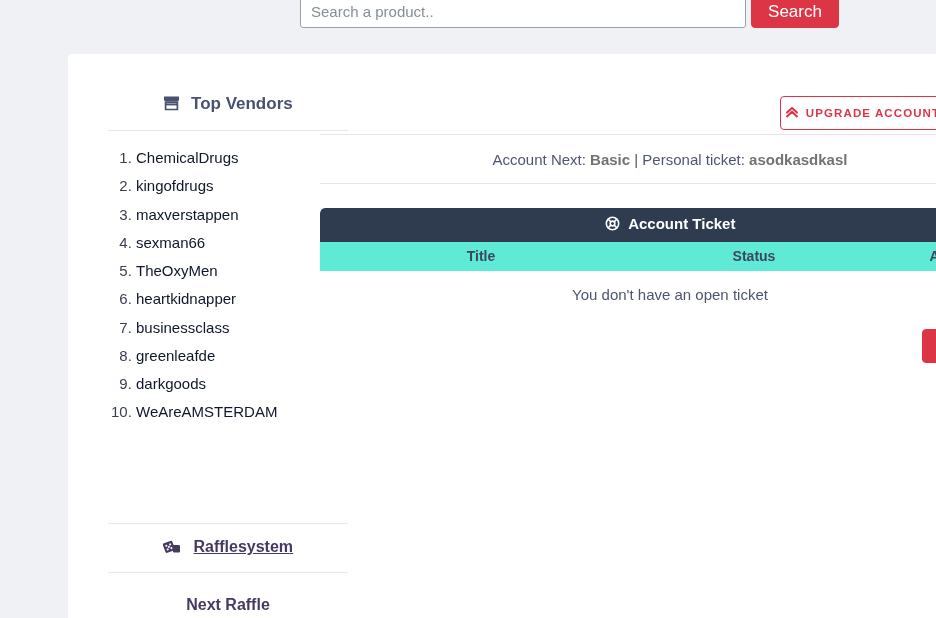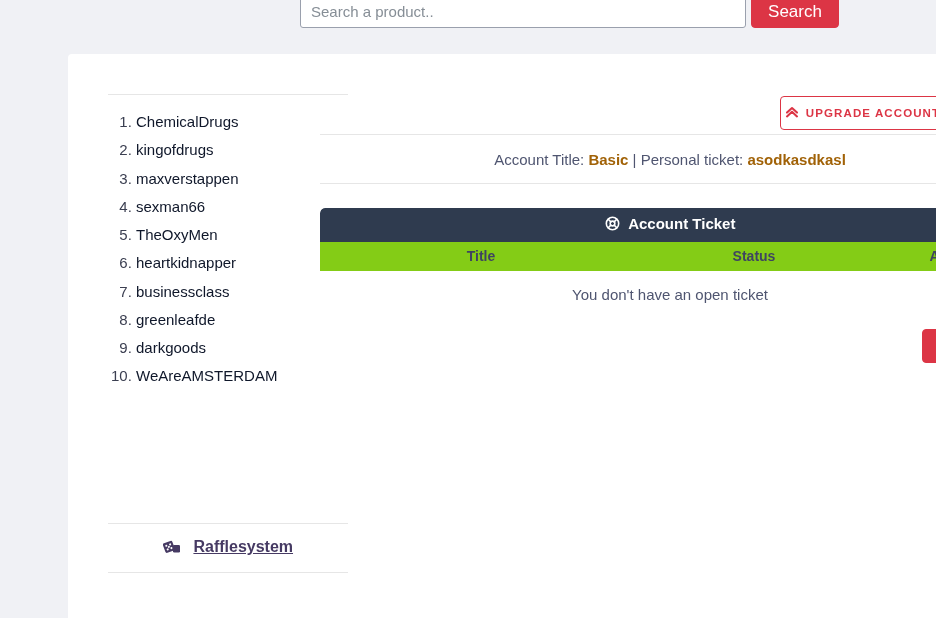--- a/index.html
+++ b/index.html
@@ -164,21 +164,21 @@
     border: 1px solid #dc3545;
     color: #dc3545;
   }
 
   .acct-line {
     text-align: center;
     font-size: 15px;
     color: #4f5570;
     padding: 16px 0 15px 0;
   }
-  .acct-line b { color: #a16207; }
+  .acct-line b { color: #737373; }
 
   .ticket-panel {
     margin-top: 24px;
     border-radius: 5px 5px 0 0;
     overflow: hidden;
   }
   .ticket-head {
     background: #2f3b4f;
     color: #ffffff;
     text-align: center;
@@ -187,21 +187,21 @@
     padding: 7px 0 8px 0;
     border-radius: 5px 5px 0 0;
   }
   .ticket-head .lb-icon {
     display: inline-block;
     vertical-align: -2px;
     margin-right: 5px;
   }
   .ticket-table { width: 100%; border-collapse: collapse; }
   .ticket-table thead th {
-    background: #84cc16;
+    background: #5eead4;
     color: #3f4461;
     font-size: 14px;
     font-weight: bold;
     padding: 6px 0 7px 0;
     text-align: center;
   }
   .th-title  { width: 46%; }
   .th-status { width: 32%; }
   .th-ago    { width: 22%; }
   .ticket-empty {
@@ -236,20 +236,30 @@
 
 <div class="topbar">
   <input class="search-input" type="text" placeholder="Search a product.." style="">
   <button class="search-btn">Search</button>
 </div>
 
 <div class="card">
 
   <div class="sidebar">
 
+    <div class="panel-title">
+      <span class="ttl-icon">
+        <svg width="17" height="16" viewBox="0 0 17 16">
+          <path d="M1 1.5h15v3.2a2.1 2.1 0 0 1-2.1 2.1H3.1A2.1 2.1 0 0 1 1 4.7V1.5z" fill="#4a5070"></path>
+          <path d="M2.6 7.6h11.8v6.9H2.6V7.6z" fill="none" stroke="#4a5070" stroke-width="1.7"></path>
+          <path d="M2.6 9.6h11.8" stroke="#4a5070" stroke-width="1.6"></path>
+        </svg>
+      </span>
+      <span>Top Vendors</span>
+    </div>
     <div class="hr"></div>
 
     <ol class="vendor-list">
       <li><a>ChemicalDrugs</a></li>
       <li><a>kingofdrugs</a></li>
       <li><a>maxverstappen</a></li>
       <li><a>sexman66</a></li>
       <li><a>TheOxyMen</a></li>
       <li><a>heartkidnapper</a></li>
       <li><a>businessclass</a></li>
@@ -271,41 +281,42 @@
             <circle cx="6" cy="7.5" r="1.05" fill="#ffffff"></circle>
             <circle cx="4" cy="9.5" r="1.05" fill="#ffffff"></circle>
             <circle cx="8" cy="9.5" r="1.05" fill="#ffffff"></circle>
           </g>
           <rect x="10" y="6" width="7" height="7.6" rx="1.3" fill="#463a63"></rect>
         </svg>
       </span>
       <span class="rlabel">Rafflesystem</span>
     </div>
     <div class="hr"></div>
+    <div class="next-raffle">Next Raffle</div>
     <div class="raffle-countdown"></div>
   </div>
 
   <div class="main">
 
     <div class="action-row">
       <div class="btn-outline btn-upgrade">
         <span>
           <svg width="14" height="14" viewBox="0 0 14 14">
             <path d="M2 7.6 L7 3 L12 7.6" fill="none" stroke="#dc3545" stroke-width="2.1" stroke-linecap="round" stroke-linejoin="round"></path>
             <path d="M2 11.4 L7 6.8 L12 11.4" fill="none" stroke="#dc3545" stroke-width="2.1" stroke-linecap="round" stroke-linejoin="round"></path>
           </svg>
         </span>
         <span>Upgrade Account</span>
       </div>
 
     </div>
 
     <div class="hr"></div>
     <div class="acct-line">
-      <span>Account Title:</span>
+      <span>Account Next:</span>
       <b>Basic</b>
       <span>|</span>
       <span>Personal ticket:</span>
       <b>asodkasdkasl</b>
     </div>
     <div class="hr"></div>
 
     <div class="ticket-panel">
       <div class="ticket-head">
         <span class="lb-icon">

